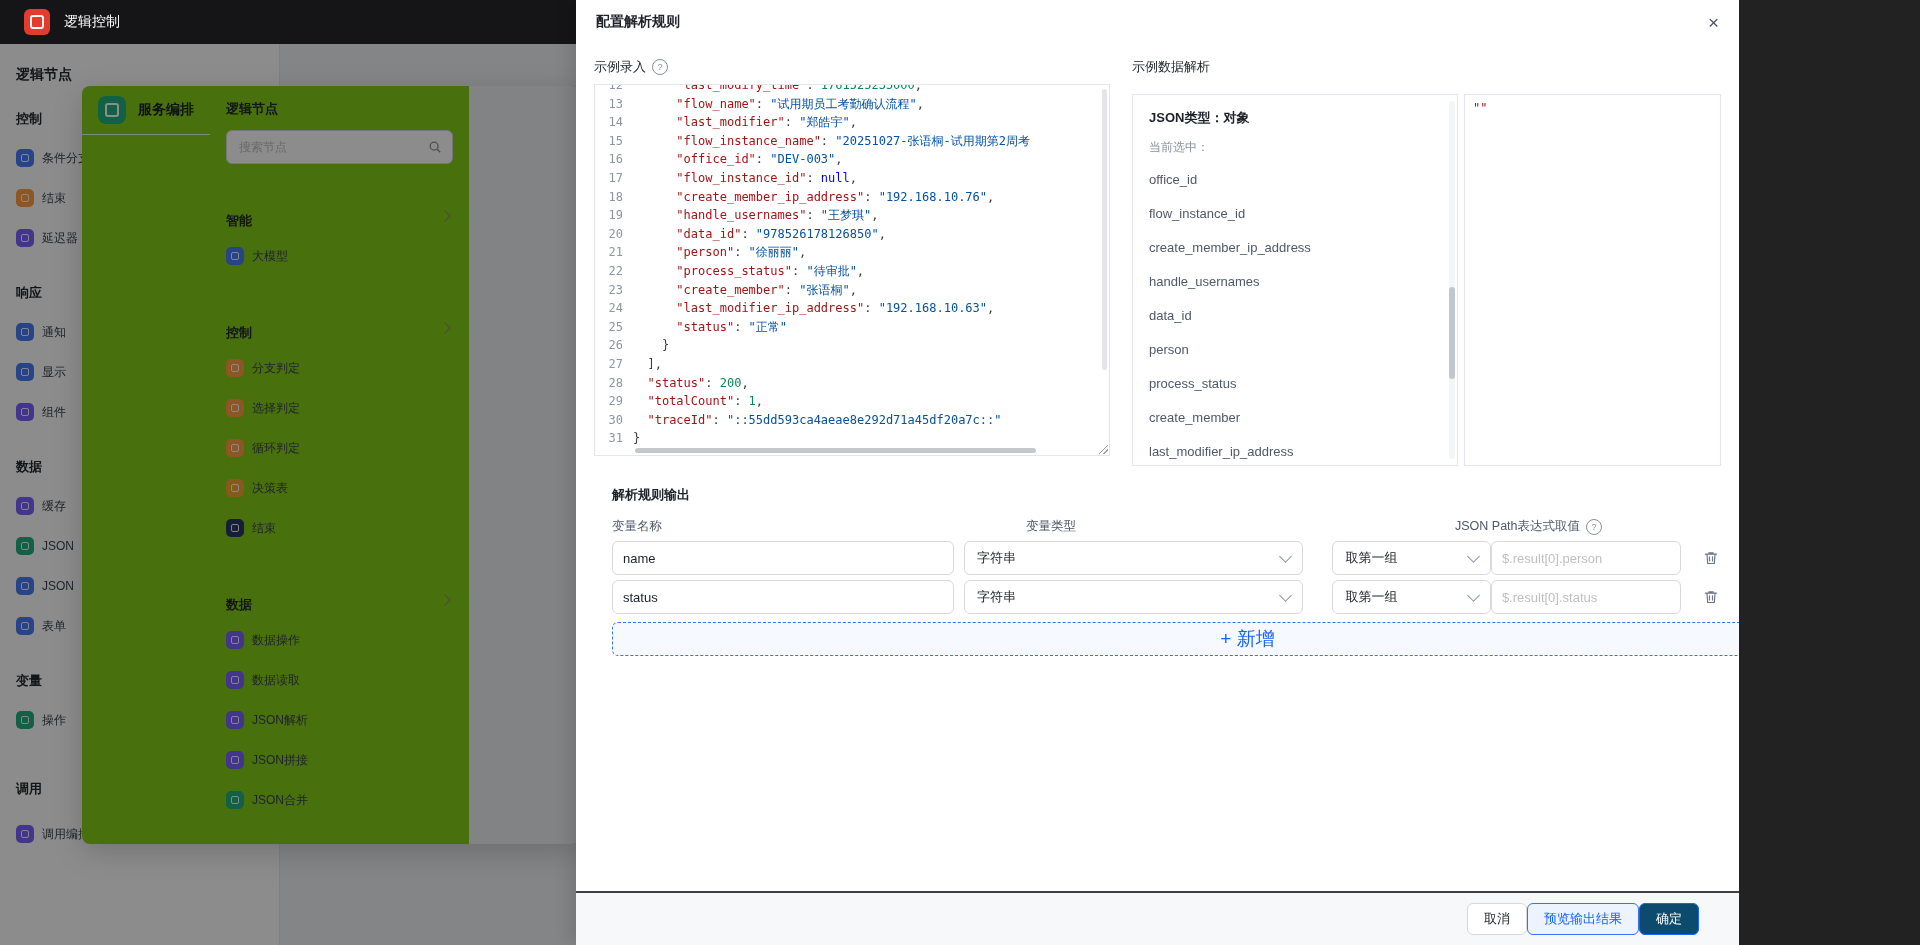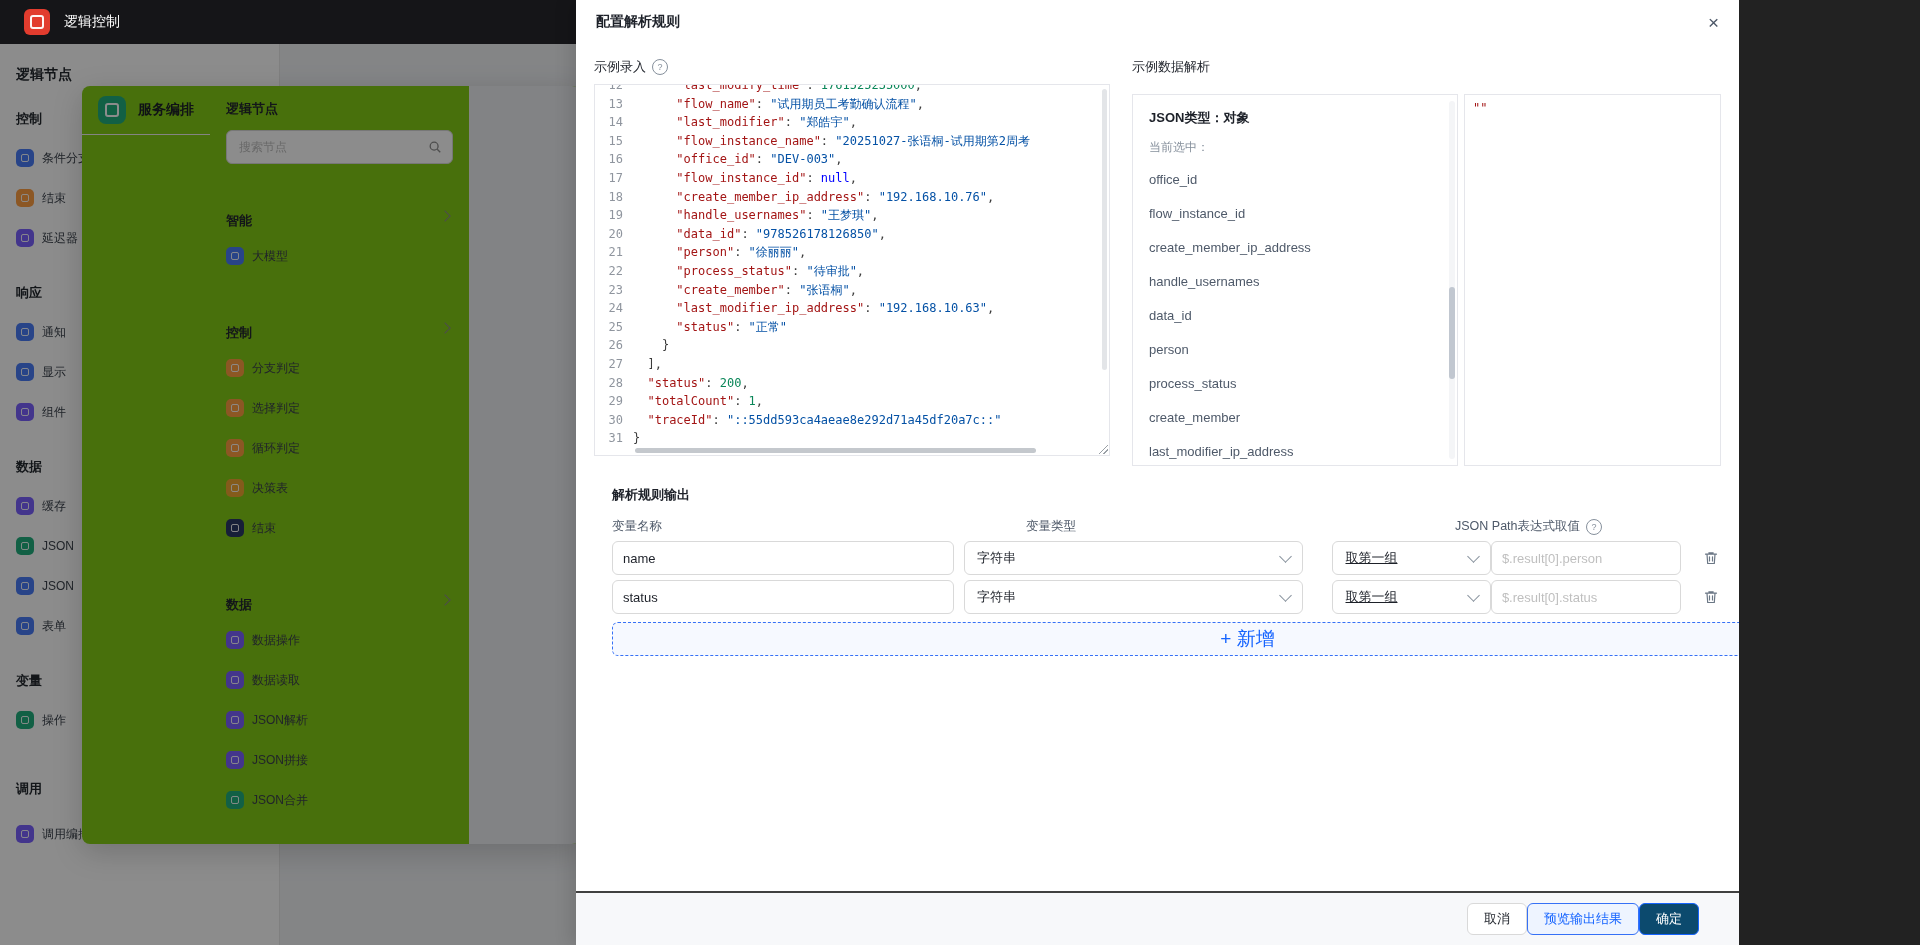--- a/index.html
+++ b/index.html
@@ -83,21 +83,21 @@
   .output-section{margin-top:20px;padding-left:18px;}
   .output-label{font-size:13px;font-weight:700;color:#1d2129;}
   .output-headers{position:relative;margin-top:14px;height:18px;font-size:12.5px;color:#4e5969;}
   .oh-name{position:absolute;left:0;}
   .oh-type{position:absolute;left:414px;}
   .oh-path{position:absolute;left:843px;display:flex;align-items:center;gap:6px;}
   .orow{display:flex;align-items:center;margin-top:5px;}
   .ctl{height:34px;border:1px solid #d9d9d9;border-radius:6px;box-sizing:border-box;background:#fff;font-size:13px;color:#1d2129;}
   .name-input{width:404px;padding:0 10px;outline:0;font-family:"Liberation Sans",sans-serif;}
   .type-select{margin-left:10px;width:400px;display:flex;align-items:center;justify-content:space-between;padding:0 12px;cursor:pointer;}
-  .mode-select{margin-left:29px;width:184px;display:flex;align-items:center;justify-content:space-between;padding:0 12px;cursor:pointer;text-decoration:underline;}
+  .mode-select{margin-left:29px;width:184px;display:flex;align-items:center;justify-content:space-between;padding:0 12px;cursor:pointer;}
   .path-input{width:190px;padding:0 10px;outline:0;font-family:"Liberation Sans",sans-serif;}
   .path-input::placeholder{color:#bfbfbf;}
   .caret-down{width:8px;height:8px;border-right:1.6px solid #86909c;border-bottom:1.6px solid #86909c;transform:rotate(45deg);margin-top:-4px;flex:none;}
   .trash-btn{margin-left:20px;width:24px;height:24px;display:flex;align-items:center;justify-content:center;cursor:pointer;}
   .add-btn{margin-top:8px;width:1271px;height:34px;border:1px dashed #3671f6;border-radius:6px;background:rgba(22,100,255,.04);display:flex;align-items:center;justify-content:center;color:#1664ff;font-size:19px;cursor:pointer;box-sizing:border-box;}
 
   .modal-footer{flex:none;height:54px;background:#f7f8fa;border-top:2px solid #404040;display:flex;align-items:center;justify-content:flex-end;padding:0 40px;box-sizing:border-box;}
   .btn{height:32px;border-radius:6px;font-size:13px;display:inline-flex;align-items:center;justify-content:center;padding:0 16px;cursor:pointer;box-sizing:border-box;border:1px solid transparent;}
   .btn-default{background:#fff;border-color:#d9d9d9;color:#1d2129;}
   .btn-outline{background:#eef4ff;border-color:#3671f6;color:#1664ff;}

